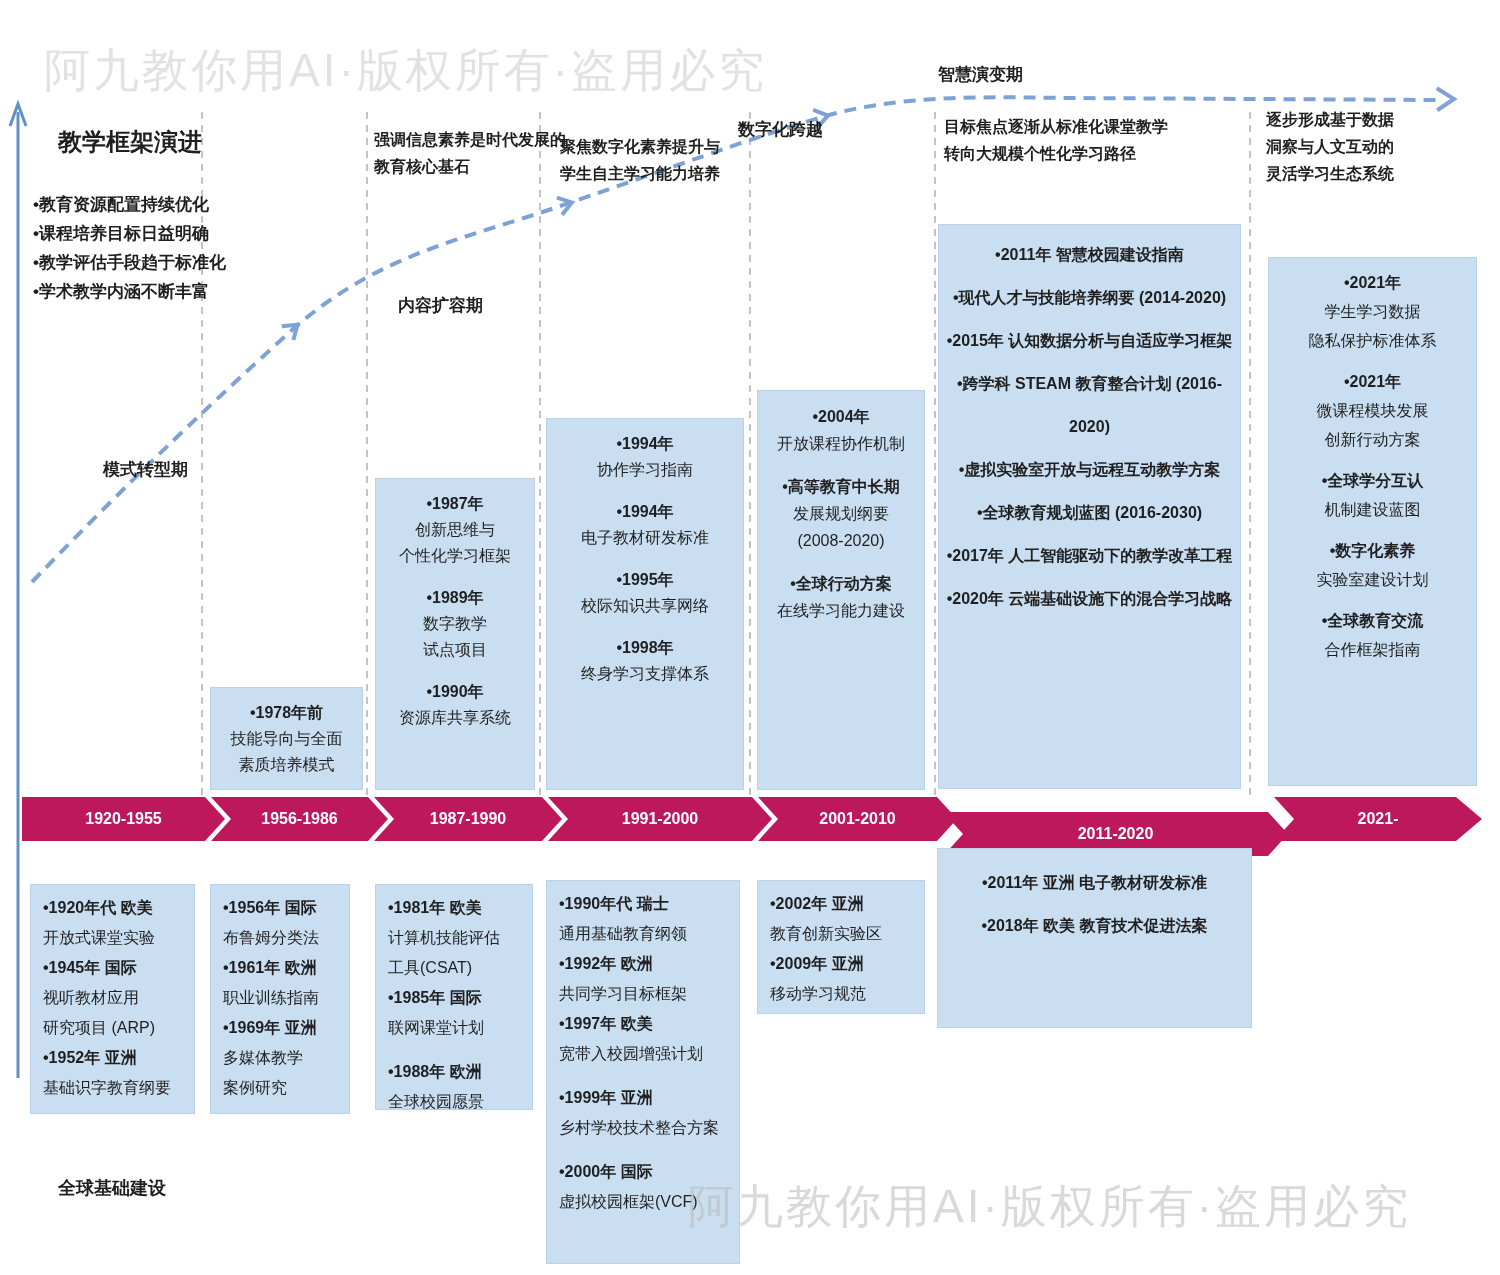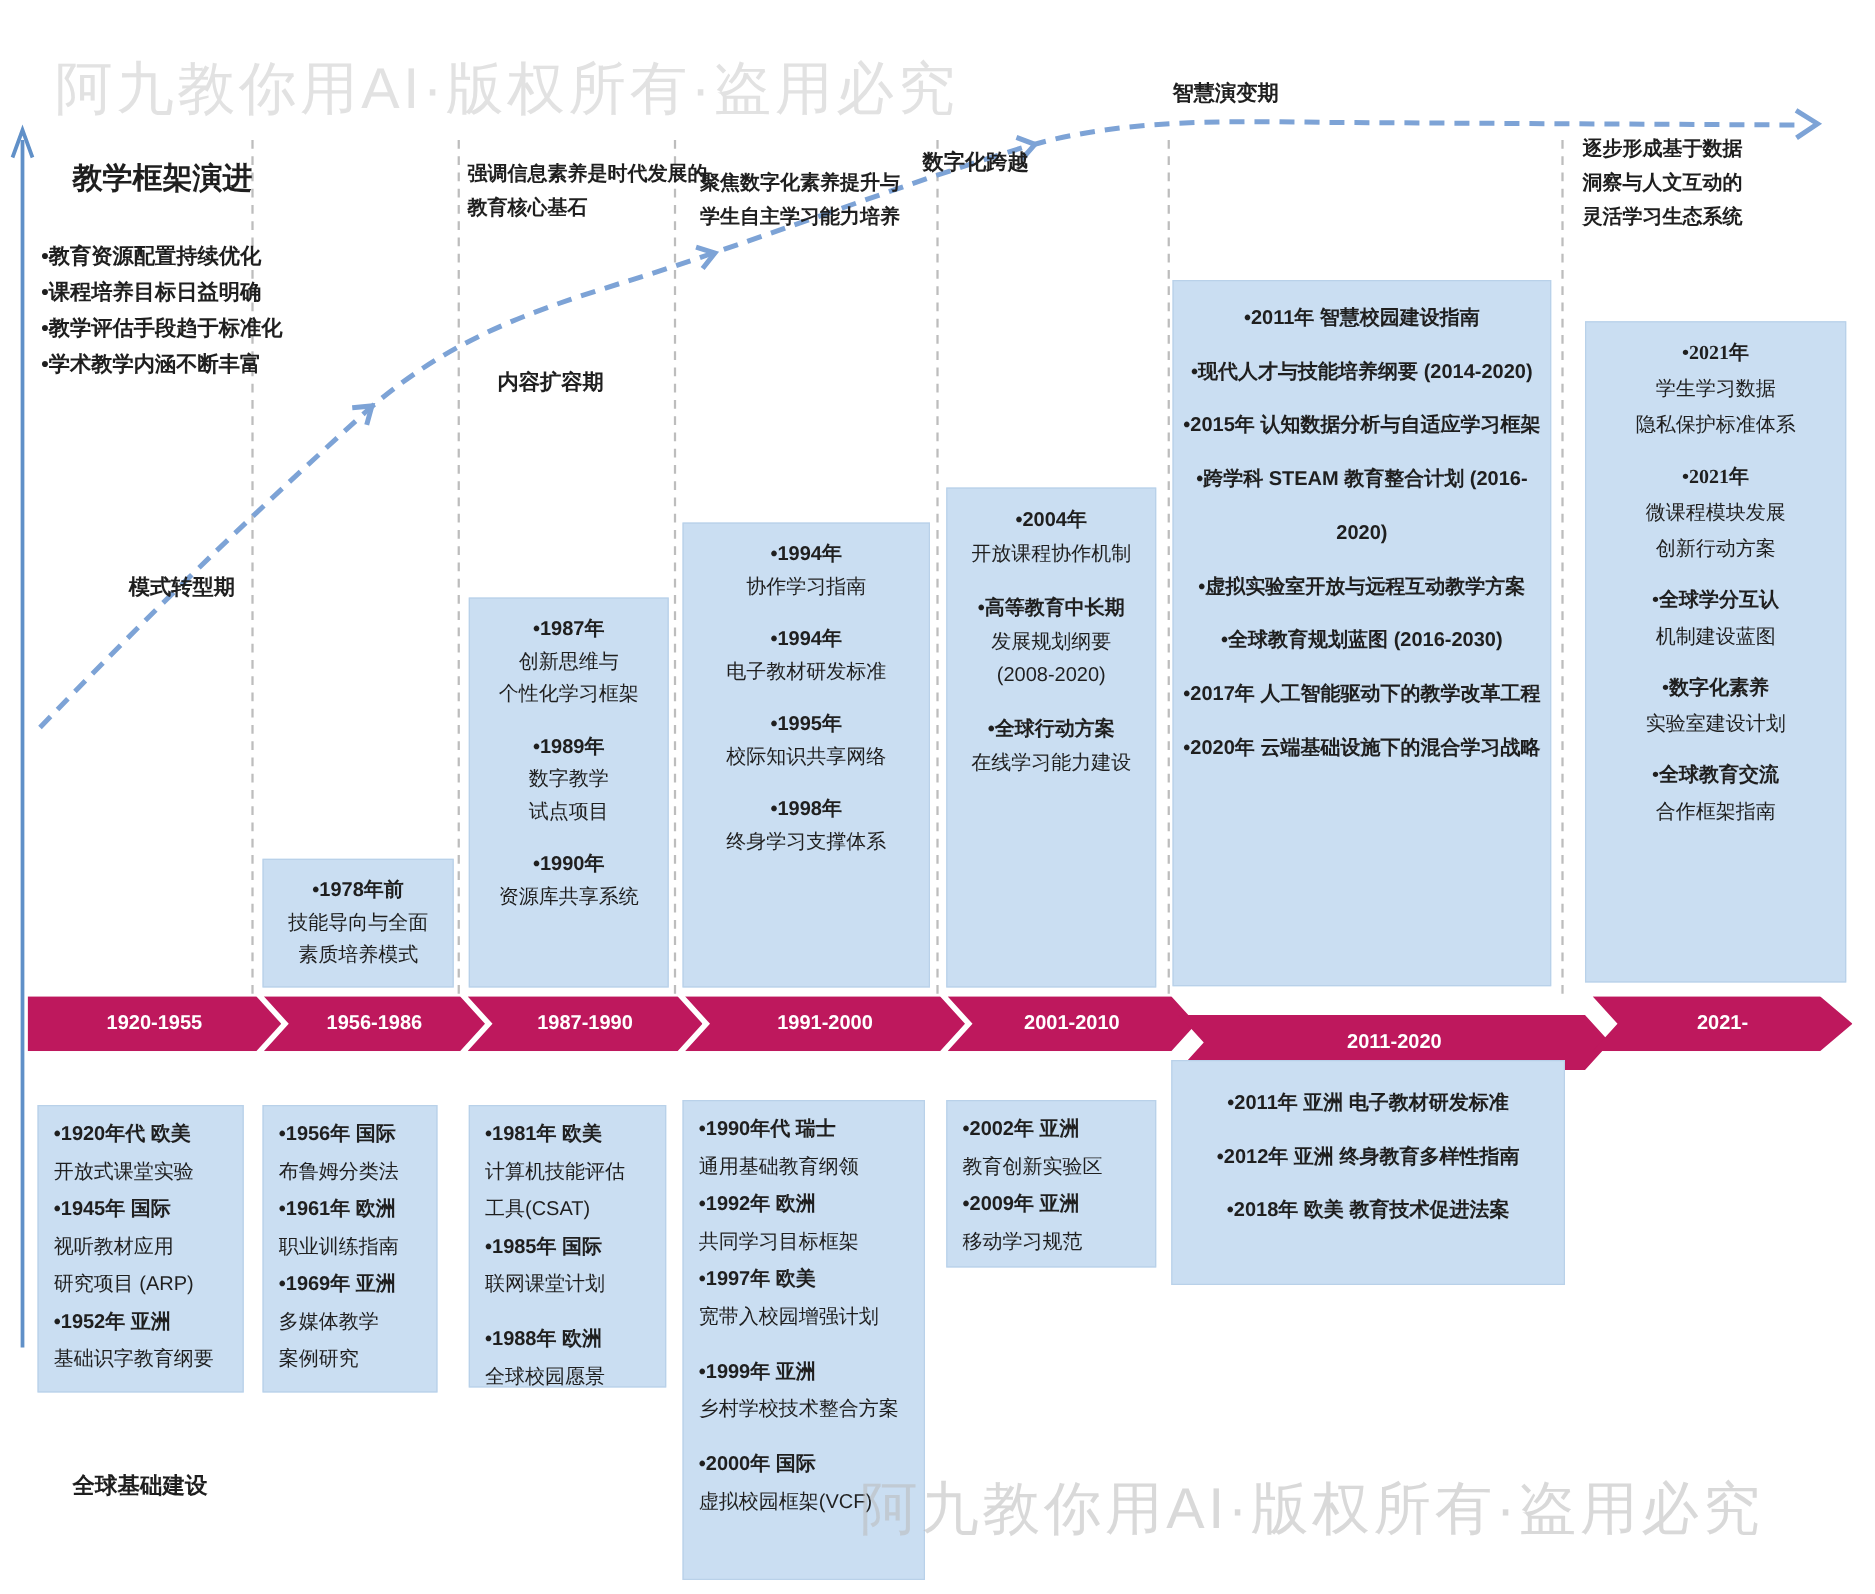--- a/index.html
+++ b/index.html
@@ -28,21 +28,21 @@
   .note-col4{left:560px;top:133px;}
   .note-col6{left:944px;top:113px;}
   .note-col7{left:1266px;top:106px;}
 
   .box{position:absolute;background:#cadef2;border:1px solid #b9d1e9;box-sizing:border-box;
        font-size:16px;text-align:center;padding-top:12px;z-index:1;}
   .box .line{line-height:26px;}
   .box .line.b{font-weight:bold;}
   .box .gap{height:16px;}
   .box.lh27 .line{line-height:27px;}
-  .box.lh29 .line{line-height:29px;font-family:Liberation Serif, serif;}
+  .box.lh29 .line{line-height:29px;}
   .box.lh29 .gap{height:12px;}
   .box.lh30 .line{line-height:30px;}
   .box.lh30 .gap{height:14px;}
   .box.lh43 .line{line-height:43px;}
   .box.below{text-align:left;padding:8px 8px 0 12px;margin-top:32px;}
   .box.center{text-align:center;}
 
   .a2{left:210px;top:687px;width:153px;height:103px;}
   .a3{left:375px;top:478px;width:160px;height:312px;}
   .a4{left:546px;top:418px;width:198px;height:372px;}
@@ -116,20 +116,24 @@
   <div class="phase phase-4">智慧演变期</div>
 
   <div class="note note-col3">
       <div class="line">强调信息素养是时代发展的</div>
       <div class="line">教育核心基石</div>
     </div>
   <div class="note note-col4">
       <div class="line">聚焦数字化素养提升与</div>
       <div class="line">学生自主学习能力培养</div>
     </div>
+  <div class="note note-col6">
+      <div class="line">目标焦点逐渐从标准化课堂教学</div>
+      <div class="line">转向大规模个性化学习路径</div>
+    </div>
   <div class="note note-col7">
       <div class="line">逐步形成基于数据</div>
       <div class="line">洞察与人文互动的</div>
       <div class="line">灵活学习生态系统</div>
     </div>
 
   <div class="box a2">
       <div class="line b">•1978年前</div>
       <div class="line">技能导向与全面</div>
       <div class="line">素质培养模式</div>
@@ -250,18 +254,17 @@
       <div class="line">虚拟校园框架(VCF)</div>
     </div>
   <div class="box below lh30 b5">
       <div class="line b">•2002年 亚洲</div>
       <div class="line">教育创新实验区</div>
       <div class="line b">•2009年 亚洲</div>
       <div class="line">移动学习规范</div>
     </div>
   <div class="box center lh43 b6">
       <div class="line b">•2011年 亚洲 电子教材研发标准</div>
-      <div class="line b">•2012年 亚洲 终身教育多样性指南</div>
       <div class="line b">•2018年 欧美 教育技术促进法案</div>
     </div>
 
   <div class="abs footer-label">全球基础建设</div>
 </div>
 
 </body></html>

